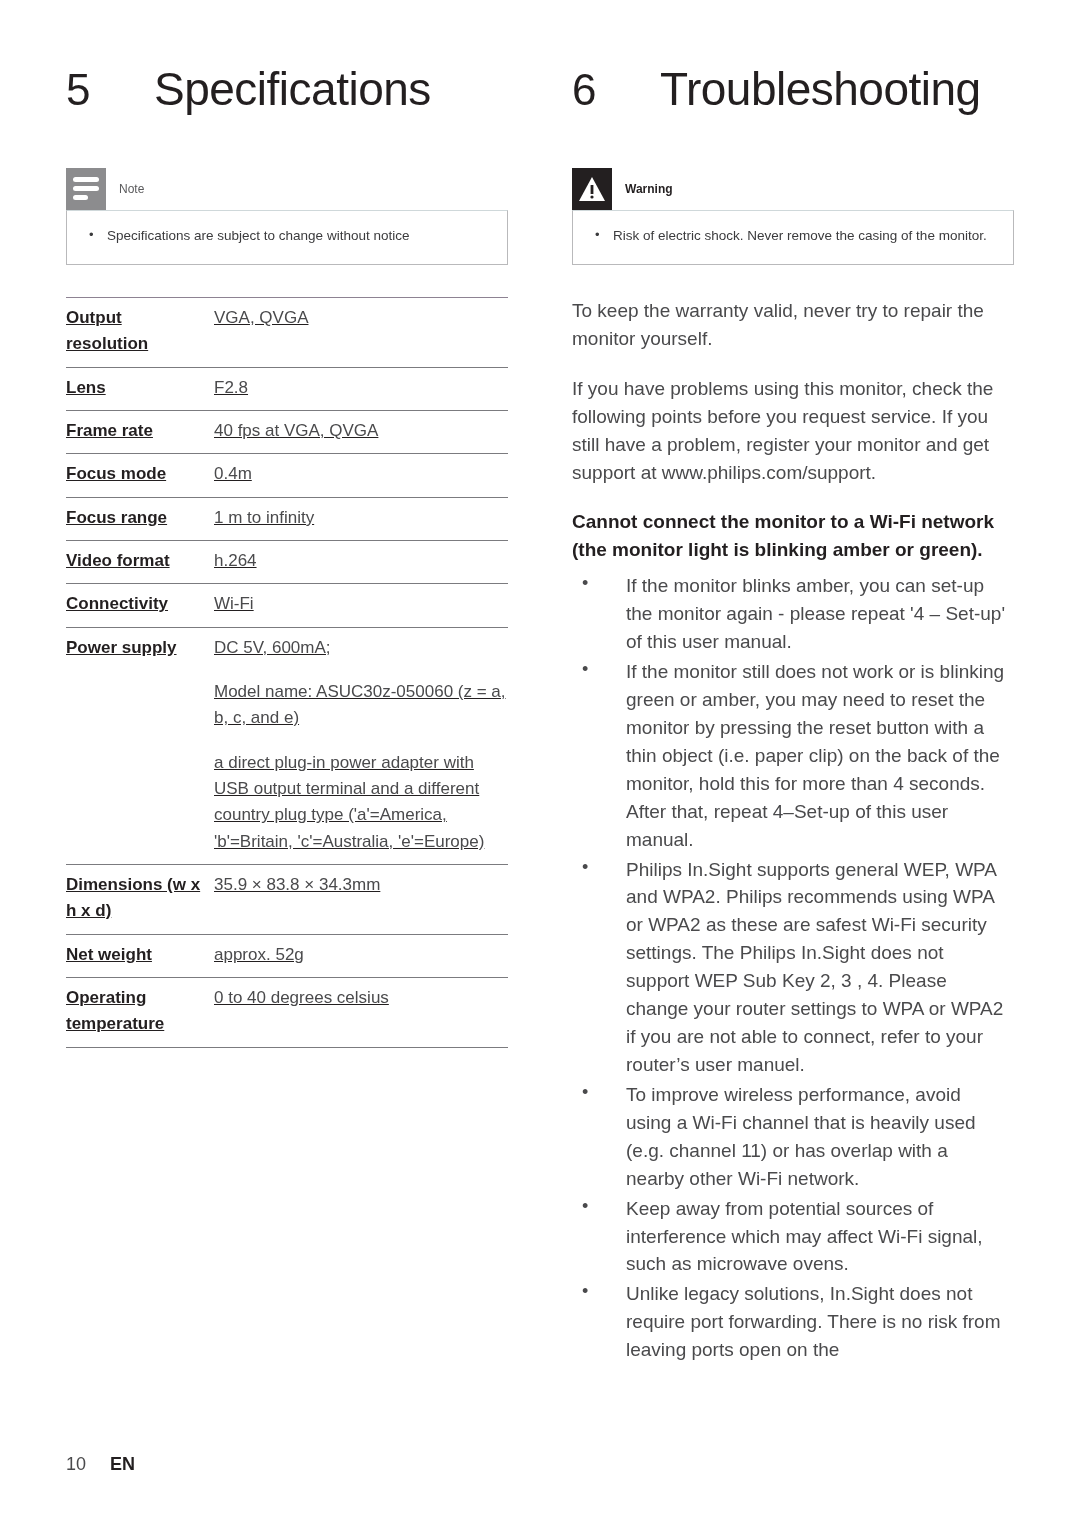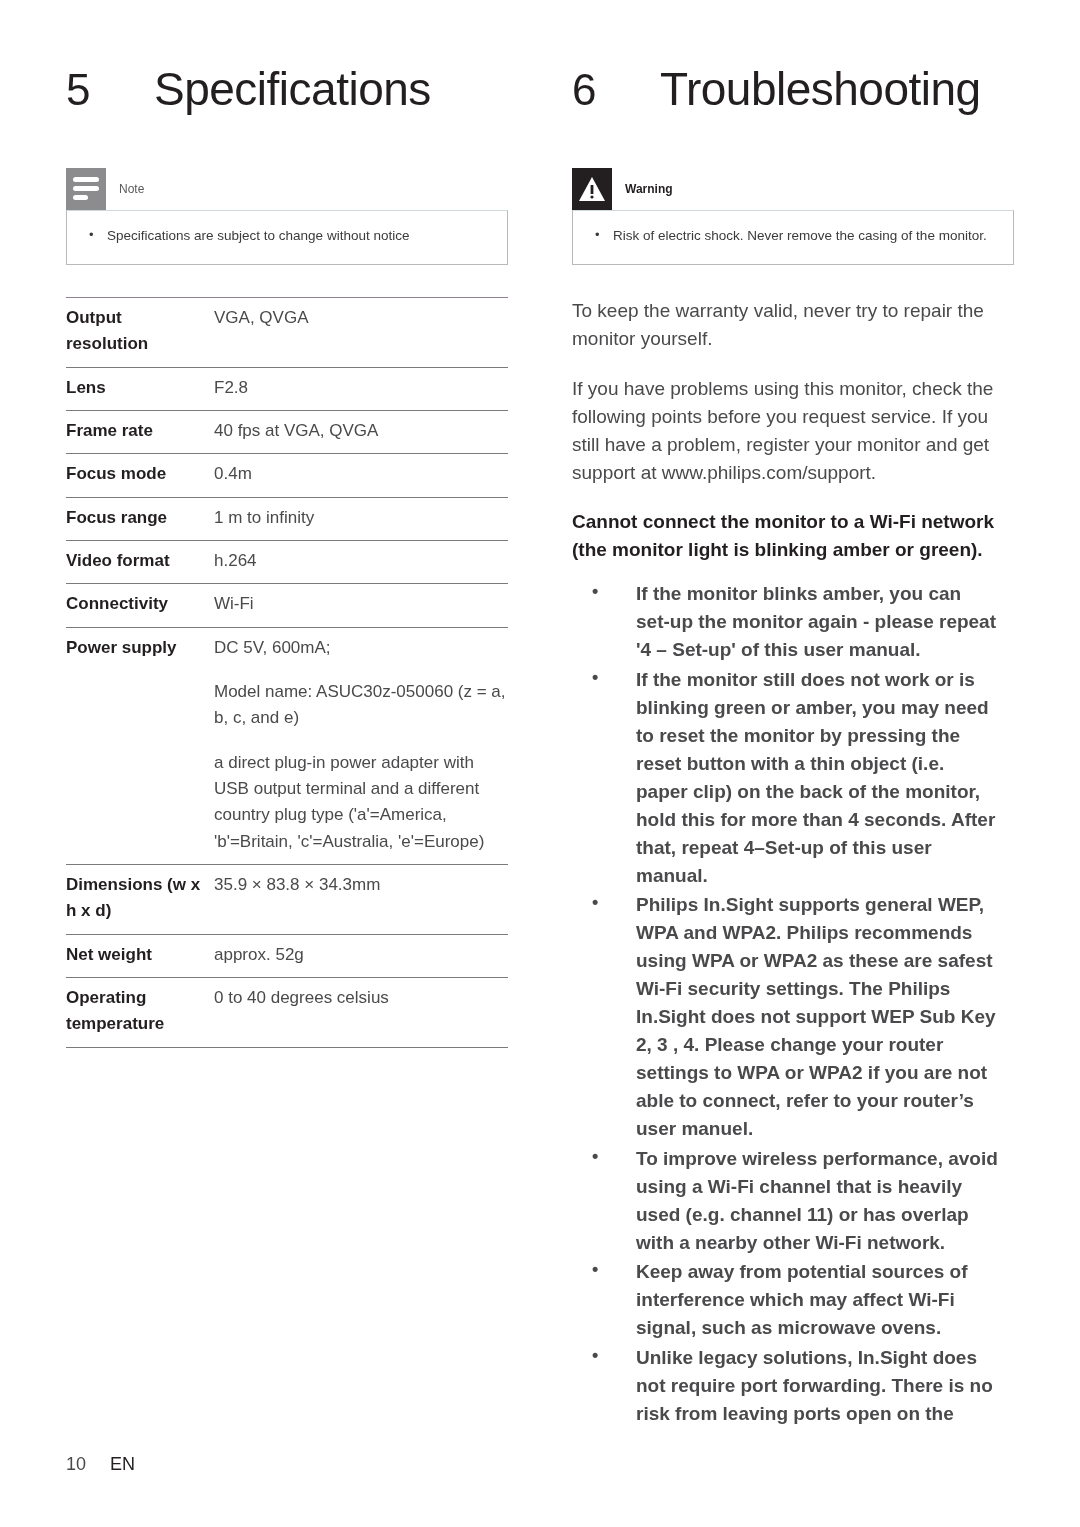--- a/index.html
+++ b/index.html
@@ -118,20 +118,21 @@
     left: 4px; top: -1px;
     font-size: 13px;
     color: #3b3b3d;
   }
 
   
   .spec-table {
     width: 442px;
     border-collapse: collapse;
     margin-top: 4px;
+    text-decoration: underline;
   }
   .spec-table tr { }
   .spec-table td {
     vertical-align: top;
     padding: 7px 0 9px 0;
     border-bottom: 1.6px solid #7b7b7f;
     font-size: 17px;
     line-height: 1.55;
   }
   .spec-table tr:first-child td { border-top: 1.6px solid #8d8292; }
@@ -156,24 +157,23 @@
     margin: 0 0 22px 0;
   }
   .body-h {
     font-size: 19px;
     line-height: 1.47;
     font-weight: 700;
     color: #231f20;
     margin: 0 0 8px 0;
   }
   ul.tips {
-    margin: 16px;
+    margin: 6px;
     padding: 0;
     list-style: none;
-    font-weight: bold;
   }
   ul.tips li {
     position: relative;
     padding-left: 48px;
     font-size: 19px;
     line-height: 1.47;
     color: #4a4a4c;
     margin-bottom: 2px;
   }
   ul.tips li::before {
@@ -188,21 +188,21 @@
   
   .footer {
     position: absolute;
     left: 66px;
     bottom: 52px;
     display: flex;
     align-items: center;
     font-size: 18px;
   }
   .footer .pg { color: #4a4a4c; width: 44px; }
-  .footer .lang { color: #231f20; font-weight: 400; }
+  .footer .lang { color: #231f20; font-weight: 700; }
 </style>
 </head>
 <body>
 
 <div class="page">
 
   <div class="col col-left">
 
     <h1 class="chapter">
       <span class="chapter-num">5</span>

